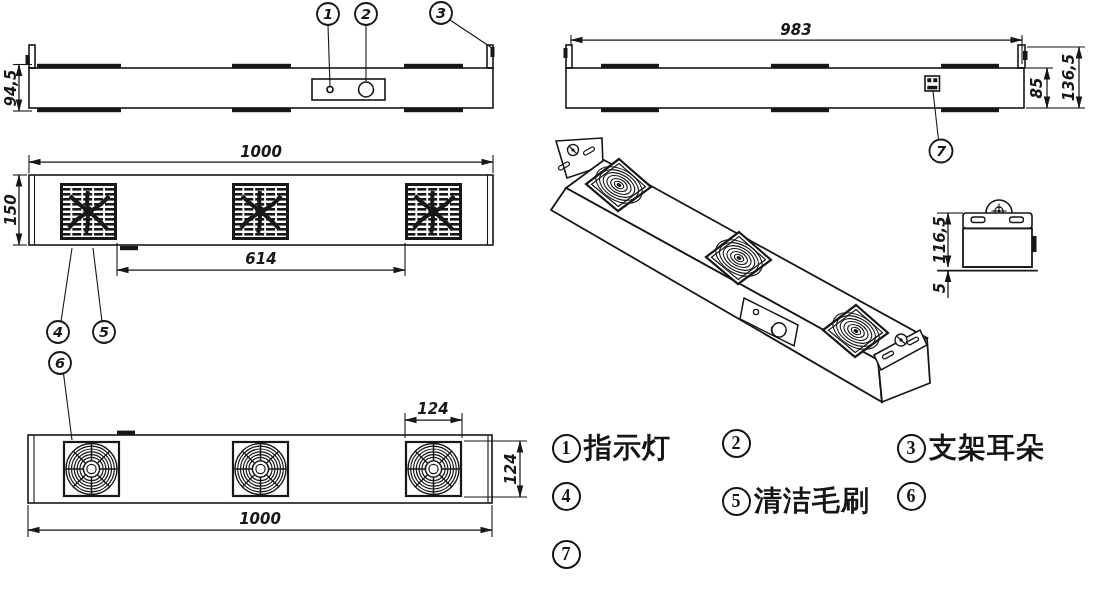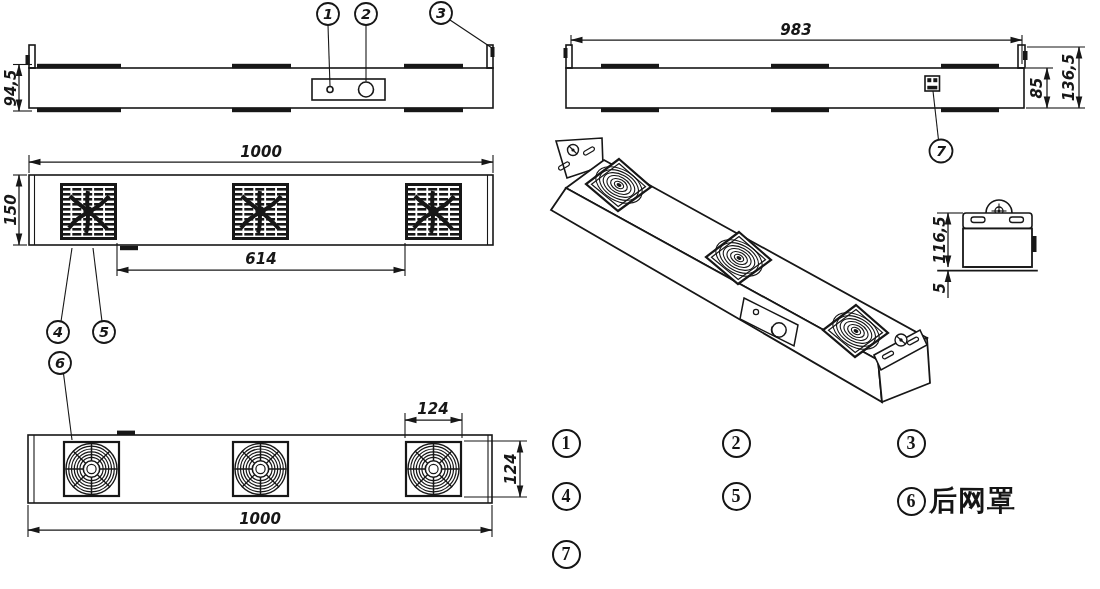--- a/index.html
+++ b/index.html
@@ -342,34 +342,36 @@
     <g>
       <line class="dimln" x1="948" y1="298" x2="948" y2="270.6" marker-end="url(#ae)"></line>
       <text class="dimtxt" transform="rotate(-90 940 288)" x="940" y="293">5</text>
     </g>
   </g>
 </svg>
 
   <div>
     <div class="legend-item" style="left:552px;top:429px;">
       <span class="cnum">1</span>
+        <span>指示灯</span>
     </div>
     <div class="legend-item" style="left:722px;top:429px;">
       <span class="cnum">2</span>
     </div>
     <div class="legend-item" style="left:897px;top:429px;">
       <span class="cnum">3</span>
+        <span>支架耳朵</span>
     </div>
     <div class="legend-item" style="left:552px;top:482px;">
       <span class="cnum">4</span>
     </div>
     <div class="legend-item" style="left:722px;top:482px;">
       <span class="cnum">5</span>
+        <span>清洁毛刷</span>
     </div>
     <div class="legend-item" style="left:897px;top:482px;">
       <span class="cnum">6</span>
-        <span>后网罩</span>
     </div>
     <div class="legend-item" style="left:552px;top:540px;">
       <span class="cnum">7</span>
     </div>
   </div>
 </div>
 
 </body></html>

